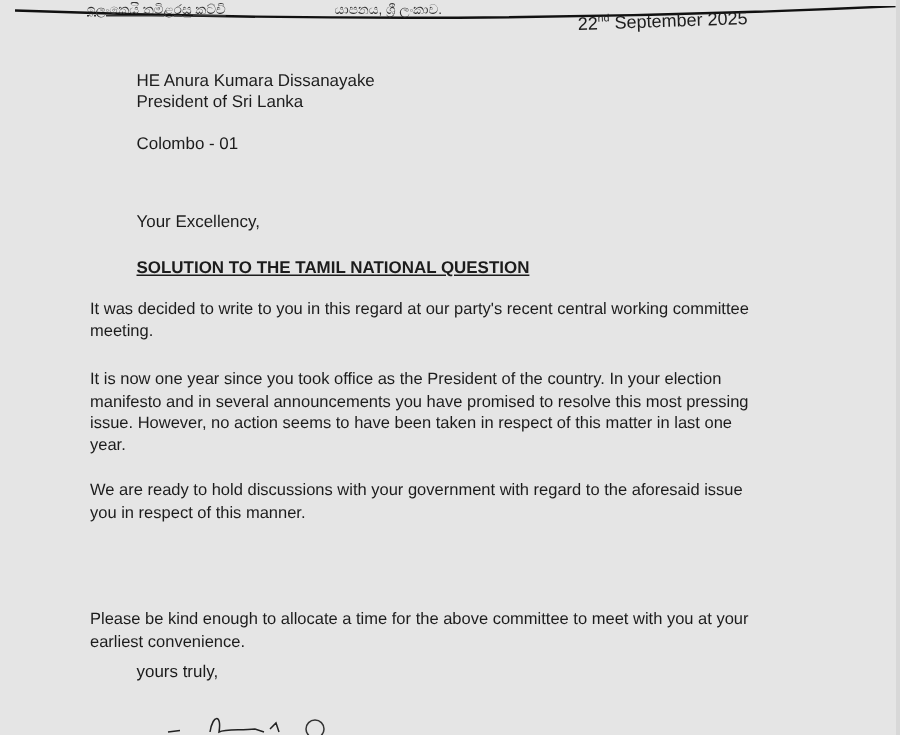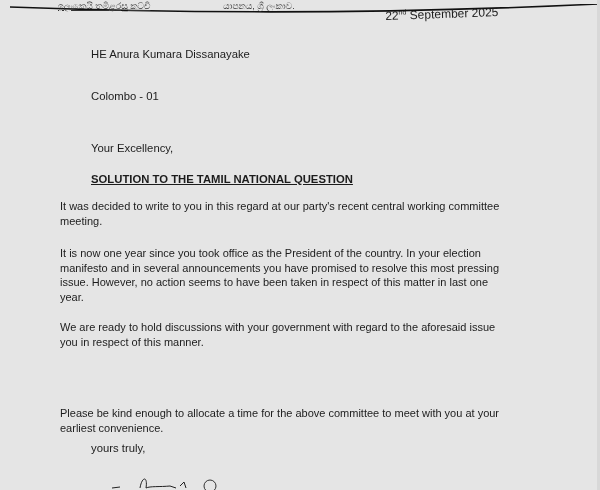--- a/index.html
+++ b/index.html
@@ -37,20 +37,21 @@
     <span class="lh-text lh-left">ඉලංකෙයි තමිළරසු කට්චි</span>
     <span class="lh-text lh-mid">යාපනය, ශ්‍රී ලංකාව.</span>
   </div>
 
   <div class="date">
     <span>22</span><sup>nd</sup>
     <span>September 2025</span>
   </div>
 
   <div class="txt" style="top:47px">HE Anura Kumara Dissanayake</div>
+  <div class="txt" style="top:61px">President of Sri Lanka</div>
   <div class="txt" style="top:89px">Colombo - 01</div>
 
   <div class="txt" style="top:141px">Your Excellency,</div>
   <div class="txt subject" style="top:172px">SOLUTION TO THE TAMIL NATIONAL QUESTION</div>
 
   <div class="para" style="top:199px">
     <span>It was decided to write to you in this regard at our party's recent central working committee</span>
     <span>meeting.</span>
   </div>
 

